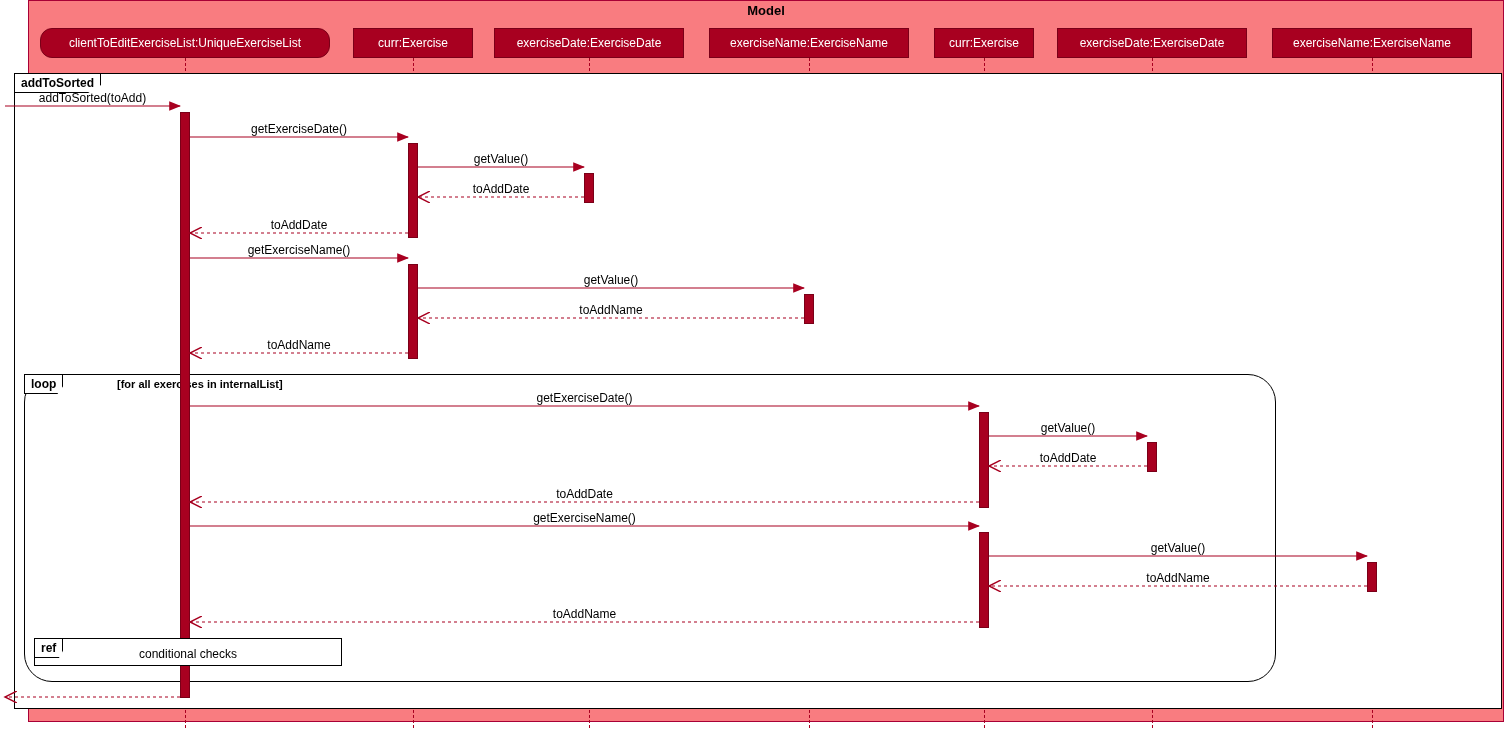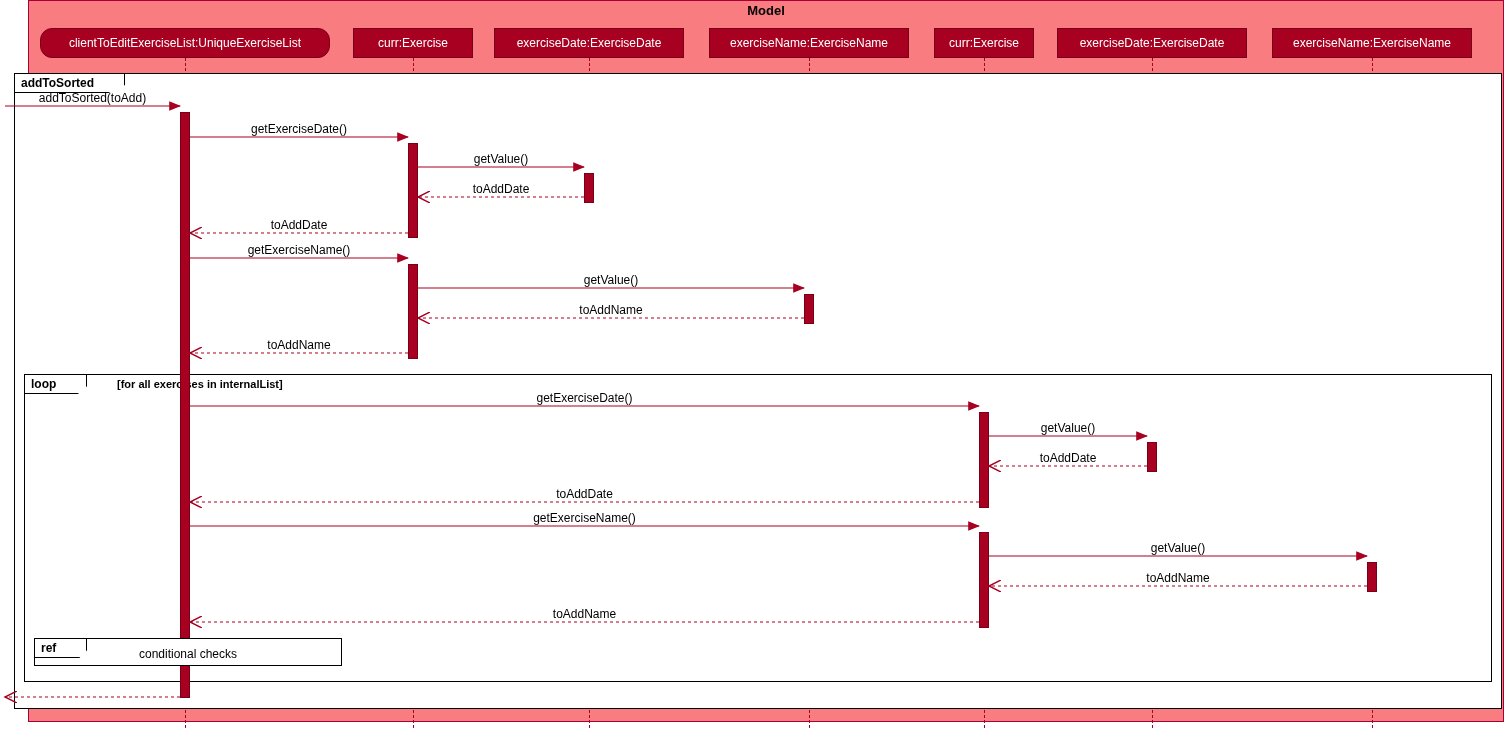--- a/index.html
+++ b/index.html
@@ -55,21 +55,21 @@
     background: #fff;
     border: 1.5px solid #000;
     z-index: 2;
   }
   .frag-tab {
     position: absolute;
     left: -1px;
     top: -1px;
     background: #fff;
     border: 1.5px solid #000;
-    padding: 2px 30px 2px 6px;
+    padding: 2px 6px 2px 6px;
     font-weight: bold;
     font-size: 12px;
     clip-path: polygon(0 0, 100% 0, 100% 60%, 85% 100%, 0 100%);
   }
   .frag-guard {
     position: absolute;
     font-weight: bold;
     font-size: 11px;
   }
   .activation {
@@ -105,21 +105,21 @@
 <body>
 
 <div class="outer-frame">
   <div class="frame-title">Model</div>
 </div>
 
 <div class="inner-white" style="left:14px; top:73px; width:1488px; height:636px;">
   <div class="frag-tab">addToSorted</div>
 </div>
 
-<div class="inner-white" style="left:24px; top:374px; width:1468px; height:308px;">
+<div class="inner-white" style="left:24px; top:374px; width:1252px; height:308px;border-radius:28px;">
   <div class="frag-tab">loop</div>
   <div class="frag-guard" style="left:92px; top:3px;">[for all exercises in internalList]</div>
 </div>
 
 <div class="ref-box" style="left:34px; top:638px; width:308px; height:28px;">
   <div class="frag-tab">ref</div>
   <div style="position:absolute; left:0; right:0; bottom:4px; text-align:center;">conditional checks</div>
 </div>
 
 <div id="participants-layer">

